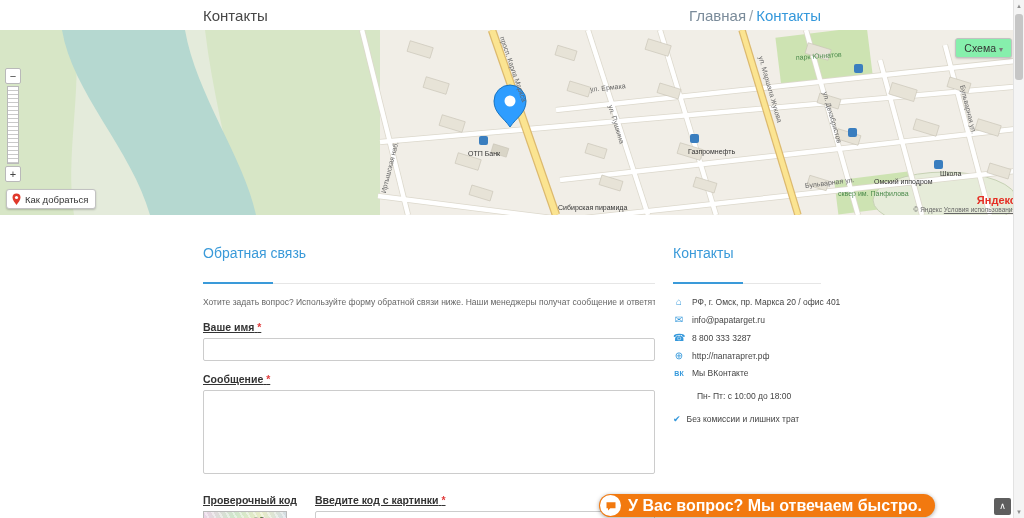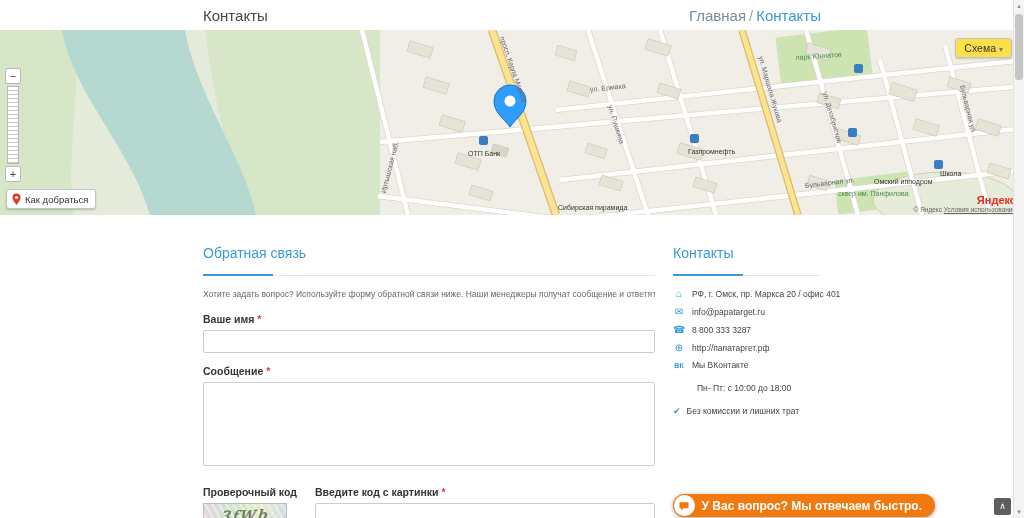--- a/index.html
+++ b/index.html
@@ -17,43 +17,43 @@
   .map-wrap{position:relative;width:1024px;height:185px;background:#f1eee7;overflow:hidden;}
   .map-wrap svg{display:block;}
   .mt-s{font-size:7px;fill:#666;}
   .mt-p{font-size:7px;fill:#333;}
   .mt-g{font-size:7px;fill:#4c8b4c;}
   .zoomctl{position:absolute;left:5px;top:38px;width:16px;}
   .zbtn{width:16px;height:16px;background:#fff;border:1px solid #b9b9b9;border-radius:2px;
     font-size:11px;line-height:14px;text-align:center;color:#444;box-sizing:border-box;cursor:pointer;}
   .zruler{width:12px;height:78px;margin:2px auto;background:#fff;border:1px solid #b9b9b9;box-sizing:border-box;
     background-image:repeating-linear-gradient(to bottom,#fff 0 3px,#c9c9c9 3px 4px);}
-  .schemebtn{position:absolute;right:12px;top:8px;background:#fde047;border:1px solid #c2c2c2;border-radius:3px;
+  .schemebtn{position:absolute;right:12px;top:8px;background:#86efac;border:1px solid #c2c2c2;border-radius:3px;
     padding:3px 8px;font-size:10.5px;color:#333;box-shadow:0 1px 2px rgba(0,0,0,.15);cursor:pointer;}
   .schemebtn .car{font-size:8px;color:#777;margin-left:3px;}
   .dirbtn{position:absolute;left:6px;bottom:6px;background:#fff;border:1px solid #c2c2c2;border-radius:3px;
     padding:3px 7px 3px 5px;font-size:9.5px;color:#333;box-shadow:0 1px 2px rgba(0,0,0,.2);cursor:pointer;
     display:flex;align-items:center;gap:4px;}
   .attr{position:absolute;right:8px;bottom:2px;text-align:right;line-height:1.1;}
   .ylogo{font-size:11px;font-weight:bold;color:#e52e24;}
   .terms{font-size:6.5px;color:#666;}
   .terms a{color:#666;}
   
   .main{display:flex;gap:18px;}
   .colL{width:452px;}
   .colR{width:148px;}
-  .section-title{font-size:14px;font-weight:normal;color:#3a9ad9;margin:30px 0 12px;padding-bottom:14px;
+  .section-title{font-size:14px;font-weight:normal;color:#3a9ad9;margin:30px 0 12px;padding-bottom:22px;
     border-bottom:1px solid #e6e6e6;position:relative;}
   .section-title:after{content:"";position:absolute;left:0;bottom:-1px;width:70px;height:2px;background:#3a9ad9;}
   .colR .section-title{margin-top:26px;}
   .colR .section-title:first-child{margin-top:30px;}
   .intro{margin:13px 0 0;font-size:8.5px;color:#666;white-space:nowrap;overflow:hidden;}
   .frow{display:flex;gap:17px;margin-top:10px;}
   .fld{flex:1;}
-  .flabel{display:block;font-size:10.5px;font-weight:bold;color:#333;margin:4px 0 5px;}
+  .flabel{display:block;font-size:10.5px;font-weight:bold;color:#333;margin:4px 0 5px;text-decoration:underline;}
   .req{color:#e03c3c;}
   .tin{width:100%;height:23px;border:1px solid #ccc;border-radius:2px;box-sizing:border-box;
     padding:0 6px;font-size:11px;font-family:"Liberation Sans",sans-serif;}
   textarea.tin{height:84px;padding:4px 6px;resize:none;}
   .caprow{display:flex;gap:16px;margin-top:12px;}
   .capcol{width:96px;}
   .cap{width:84px;height:26px;border:1px solid #bbb;box-sizing:border-box;display:flex;align-items:center;
     justify-content:center;background:
       repeating-linear-gradient(60deg,rgba(255,255,255,.45) 0 2px,rgba(255,255,255,0) 2px 6px),
       linear-gradient(105deg,#e9d3e6,#cfe6cb 35%,#e8ecc6 65%,#cdd9ea);}
@@ -66,21 +66,21 @@
   .ci.vk{font-size:7px;font-weight:bold;}
   .hours{margin-top:11px;font-size:8.5px;color:#444;line-height:1.7;margin-left:24px;}
   .wlist{list-style:none;margin:11px 0 0;padding:0;}
   .wlist li{display:flex;gap:6px;align-items:baseline;font-size:8.5px;color:#444;margin-bottom:6px;white-space:nowrap;}
   .chk{color:#3498db;font-size:9px;flex:none;}
   
   .chatw{position:fixed;right:89px;bottom:1px;height:23px;background:#f2790f;border-radius:12px;
     display:flex;align-items:center;box-shadow:0 1px 4px rgba(0,0,0,.35);padding-right:13px;cursor:pointer;z-index:50;}
   .chatw .bub{width:21px;height:21px;background:#fff;border-radius:50%;margin:1px 7px 1px 1px;
     display:flex;align-items:center;justify-content:center;}
-  .chatw .txt{color:#fff;font-size:12px;font-weight:bold;text-align:right;}
+  .chatw .txt{color:#fff;font-size:16px;font-weight:bold;text-align:right;}
   .totop{position:fixed;right:13px;bottom:3px;width:17px;height:17px;background:rgba(40,40,40,.75);
     border-radius:2px;color:#fff;font-size:9px;line-height:17px;text-align:center;cursor:pointer;z-index:50;}
   .sbar{position:fixed;right:0;top:0;width:10px;height:518px;background:#f4f4f4;border-left:1px solid #e2e2e2;z-index:60;}
   .sarr{height:12px;font-size:6px;color:#8f8f8f;text-align:center;line-height:12px;cursor:pointer;}
   .sarr.down{position:absolute;bottom:0;left:0;right:0;}
   .sthumb{position:absolute;top:14px;left:1px;width:8px;height:66px;background:#c6c6c6;border-radius:3px;cursor:pointer;}
 </style>
 </head>
 <body>
 

